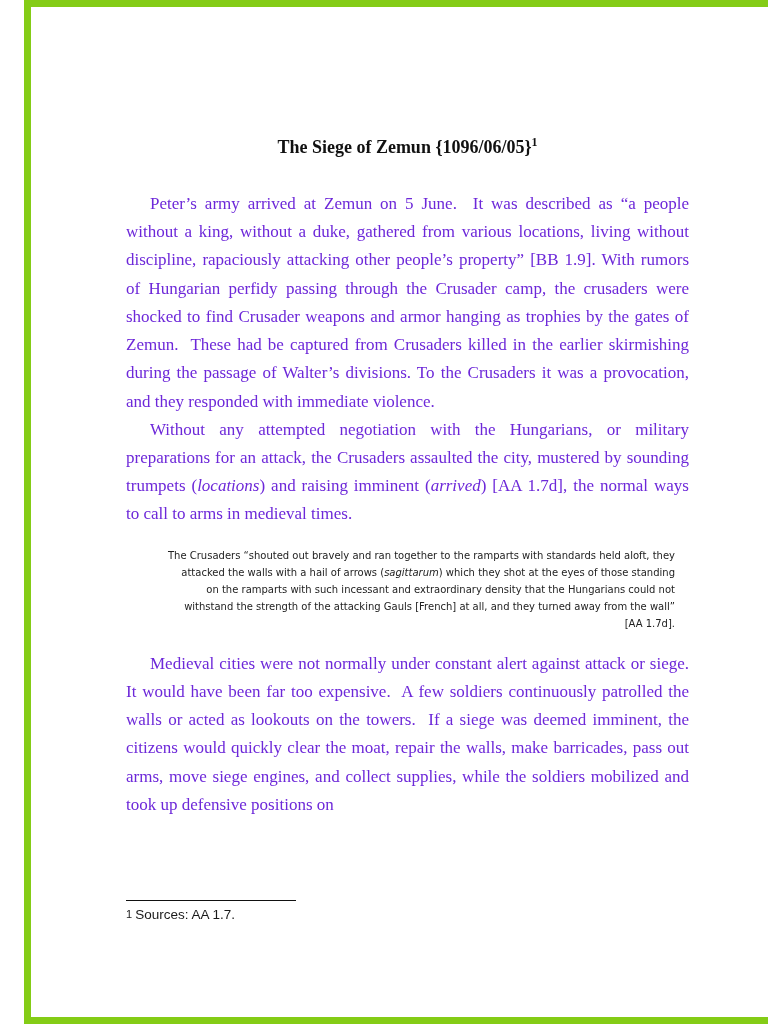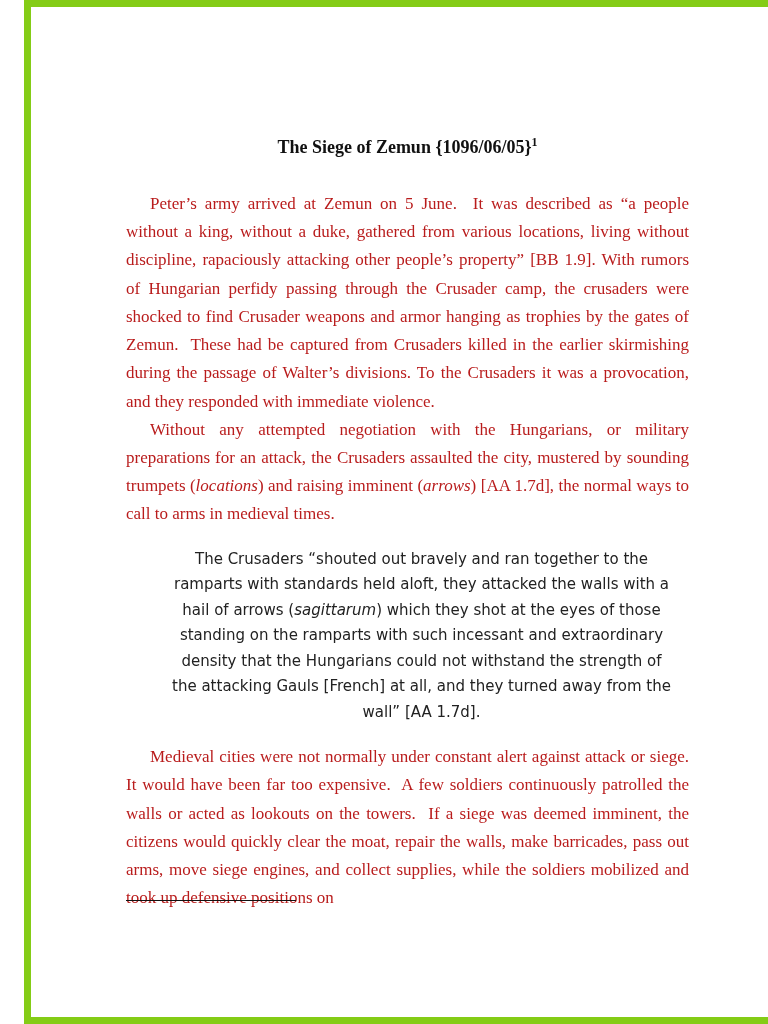--- a/index.html
+++ b/index.html
@@ -37,27 +37,27 @@
     line-height: 0;
   }
   p.body-para {
     font-family: "Liberation Serif", serif;
     font-size: 17px;
     line-height: 1.66;
     text-align: justify;
     text-indent: 24px;
     margin: 0;
     white-space: pre-wrap;
-    color: #b91c1c;
+    color: #6d28d9;
   }
   .block-quote {
     font-family: "DejaVu Sans", sans-serif;
-    font-size: 15px;
+    font-size: 10px;
     line-height: 1.7;
-    text-align: center;
+    text-align: right;
     margin: 18px 14px 18px 42px;
     color: #222222;
     white-space: pre-wrap;
   }
   em { font-style: italic; }
   .footnote-area {
     position: absolute;
     left: 95px;
     top: 893px;
     width: 577px;
@@ -83,24 +83,25 @@
 </head>
 <body>
 
 <div class="page">
   <div class="content">
 
     <h1 class="doc-title"><span>The Siege of Zemun {1096/06/05}</span><sup>1</sup></h1>
 
     <p class="body-para"><span>Peter’s army arrived at Zemun on 5 June.  It was described as “a people without a king, without a duke, gathered from various locations, living without discipline, rapaciously attacking other people’s property” [BB 1.9]. With rumors of Hungarian perfidy passing through the Crusader camp, the crusaders were shocked to find Crusader weapons and armor hanging as trophies by the gates of Zemun.  These had be captured from Crusaders killed in the earlier skirmishing during the passage of Walter’s divisions. To the Crusaders it was a provocation, and they responded with immediate violence.</span></p>
 
-    <p class="body-para"><span>Without any attempted negotiation with the Hungarians, or military preparations for an attack, the Crusaders assaulted the city, mustered by sounding trumpets (</span><em>locations</em><span>) and raising imminent (</span><em>arrows</em><span>) [AA 1.7d], the normal ways to call to arms in medieval times.</span></p>
+    <p class="body-para"><span>Without any attempted negotiation with the Hungarians, or military preparations for an attack, the Crusaders assaulted the city, mustered by sounding trumpets (</span><em>locations</em><span>) and raising imminent (</span><em>arrived</em><span>) [AA 1.7d], the normal ways to call to arms in medieval times.</span></p>
 
     <div class="block-quote"><span>The Crusaders “shouted out bravely and ran together to the ramparts with standards held aloft, they attacked the walls with a hail of arrows (</span><em>sagittarum</em><span>) which they shot at the eyes of those standing on the ramparts with such incessant and extraordinary density that the Hungarians could not withstand the strength of the attacking Gauls [French] at all, and they turned away from the wall” [AA 1.7d].</span></div>
 
     <p class="body-para"><span>Medieval cities were not normally under constant alert against attack or siege.  It would have been far too expensive.  A few soldiers continuously patrolled the walls or acted as lookouts on the towers.  If a siege was deemed imminent, the citizens would quickly clear the moat, repair the walls, make barricades, pass out arms, move siege engines, and collect supplies, while the soldiers mobilized and took up defensive positions on</span></p>
 
   </div>
 
   <div class="footnote-area">
     <hr class="footnote-rule">
+    <div class="footnote-text"><span class="footnote-marker">1</span><span>Sources: AA 1.7.</span></div>
   </div>
 </div>
 
 </body></html>

